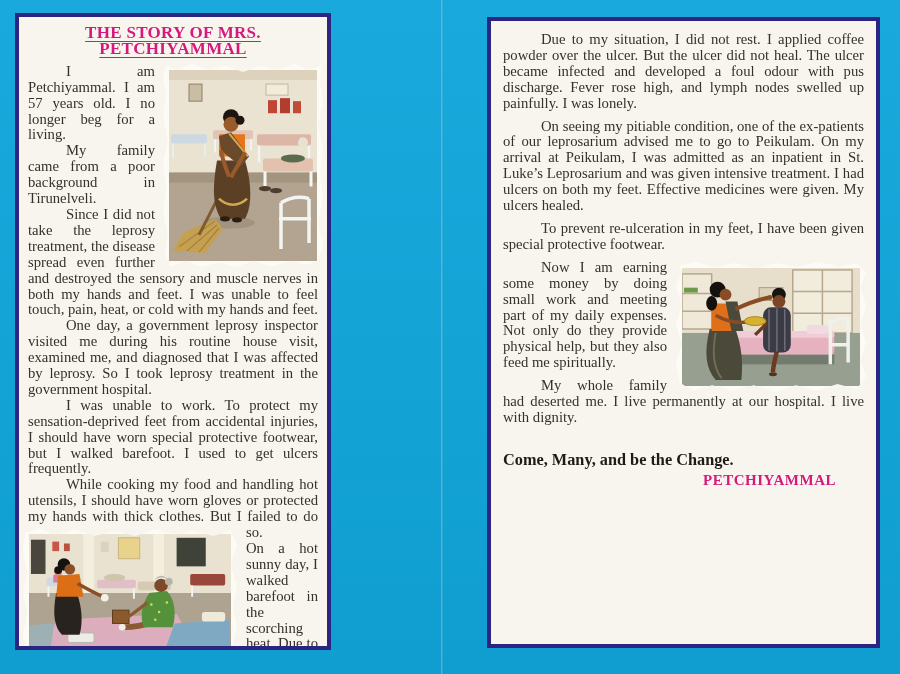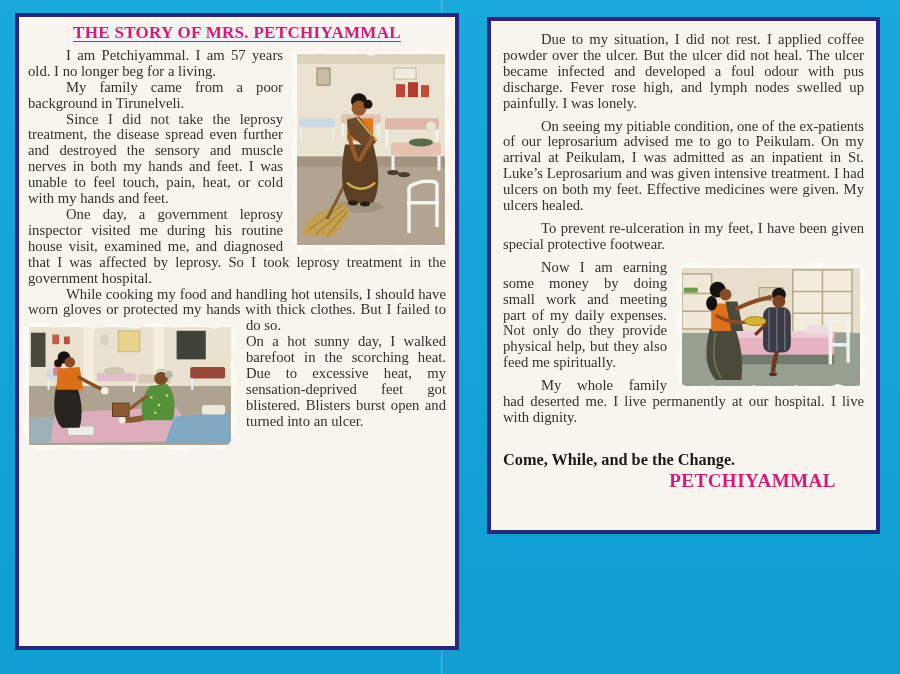--- a/index.html
+++ b/index.html
@@ -10,22 +10,22 @@
   }
   .fold {
     position:absolute; left:441px; top:0; width:3px; height:674px;
     background:linear-gradient(to right, rgba(255,255,255,.28), rgba(0,40,70,.10));
   }
   .page {
     position:absolute; box-sizing:border-box; overflow:hidden;
     background:#f8f5ee; border:4px solid #2b2480;
     color:#34302b; font-size:14.7px; line-height:15.9px; text-align:justify;
   }
-  .page.left  { left:15px;  top:13px; width:444px; height:637px; padding:5px 9px 4px; }
-  .page.right { left:487px; top:17px; width:393px; height:517px; padding:11px 12px 6px; }
+  .page.left  { left:15px;  top:13px; width:316px; height:637px; padding:5px 9px 4px; }
+  .page.right { left:487px; top:17px; width:393px; height:631px; padding:11px 12px 6px; }
   h1.title {
     margin:3px 0 7px; text-align:center;
     color:#d6197c; font-size:17px; font-weight:bold; letter-spacing:.3px;
     text-decoration:underline; text-underline-offset:3px;
   }
   p { margin:0; }
   .indent { text-indent:38px; }
   .page.right p { margin-bottom:7px; }
   .photo {
     background:#fcfbf6; padding:6px; box-sizing:border-box;
@@ -37,21 +37,21 @@
     clip-path:polygon(1% 4%,7% 0%,15% 5%,24% 1%,33% 6%,43% 2%,52% 6%,62% 1%,71% 5%,80% 2%,89% 6%,97% 2%,100% 12%,97% 28%,100% 45%,98% 60%,100% 76%,98% 90%,94% 99%,84% 95%,74% 100%,63% 96%,52% 100%,41% 96%,30% 100%,19% 96%,9% 100%,2% 95%,0% 82%,2% 66%,0% 50%,2% 34%,0% 18%);
   }
   .ph3 { float:right; width:190px; height:130px; margin:2px -2px 2px 9px;
     clip-path:polygon(2% 3%,10% 0%,20% 4%,31% 1%,42% 5%,53% 1%,64% 4%,75% 0%,86% 4%,95% 1%,100% 8%,97% 20%,100% 34%,97% 48%,100% 62%,97% 76%,100% 88%,95% 98%,85% 94%,74% 99%,63% 95%,52% 100%,41% 95%,30% 99%,19% 95%,9% 99%,2% 93%,0% 78%,3% 63%,0% 48%,3% 33%,0% 18%,3% 8%);
   }
   .photo svg { display:block; width:100%; height:100%; }
   .footer { margin-top:26px; }
   .closing { font-weight:bold; color:#1e1b17; font-size:16.3px; text-align:left; }
   .signature {
     margin:5px 28px 0 0; text-align:right;
-    color:#d6197c; font-weight:bold; font-size:19px; letter-spacing:.5px;
+    color:#d6197c; font-weight:bold; font-size:15px; letter-spacing:.5px;
   }
 </style>
 </head>
 <body>
 
 <div class="fold"></div>
 
 <div class="page left">
   <h1 class="title">THE STORY OF MRS. PETCHIYAMMAL</h1>
 
@@ -106,20 +106,21 @@
         <circle cx="71" cy="50" r="4.5" fill="#1c1510"></circle>
         <ellipse cx="56" cy="148" rx="5" ry="2.6" fill="#2a1d14"></ellipse>
         <ellipse cx="68" cy="149" rx="5" ry="2.6" fill="#2a1d14"></ellipse>
       </svg>
     </div>
 
     <p class="indent">I am Petchiyammal.  I am 57 years old.  I no longer beg for a living.</p>
     <p class="indent">My family came from a poor background in Tirunelveli.</p>
     <p class="indent">Since I did not take the leprosy treatment, the disease spread even further and destroyed the sensory and muscle nerves in both my hands and feet.  I was unable to feel touch, pain, heat, or cold with my hands and feet.</p>
     <p class="indent">One day, a government leprosy inspector visited me during his routine house visit, examined me, and diagnosed that I was affected by leprosy.  So I took leprosy treatment in the government hospital.</p>
+    <p class="indent">I was unable to work. To protect my sensation-deprived feet from accidental injuries, I should have worn special protective footwear, but I walked barefoot. I used to get ulcers frequently.</p>
 
     <p class="indent">
       <span>While cooking my food and handling hot utensils, I should have worn gloves or protected my hands with thick</span>
       <span class="photo ph2" role="img" aria-label="A helper bandaging the foot of an elderly woman seated on mats in the ward">
         <svg viewBox="0 0 208 124" preserveAspectRatio="none">
           <rect width="208" height="62" fill="#e9e2d0"></rect>
           <rect x="56" y="0" width="11" height="62" fill="#f3eede"></rect>
           <rect x="128" y="0" width="11" height="62" fill="#f3eede"></rect>
           <rect x="2" y="6" width="15" height="36" fill="#4a463e"></rect>
           <rect x="152" y="4" width="30" height="30" fill="#3e4238"></rect>
@@ -226,17 +227,17 @@
         <circle cx="36" cy="22" r="8" fill="#14100d"></circle>
         <ellipse cx="30" cy="36" rx="5.5" ry="7.5" fill="#14100d"></ellipse>
         <circle cx="44" cy="27" r="6" fill="#8a4c26"></circle>
       </svg>
     </div>
 
     <p class="indent">Now I am earning some money by doing small work and meeting part of my daily expenses. Not only do they provide physical help, but they also feed me spiritually.</p>
     <p class="indent">My whole family had deserted me. I live permanently at our hospital. I live with dignity.</p>
 
     <div class="footer">
-      <div class="closing">Come, While, and be the Change.</div>
+      <div class="closing">Come, Many, and be the Change.</div>
       <div class="signature">PETCHIYAMMAL</div>
     </div>
   </div>
 </div>
 
 </body></html>

